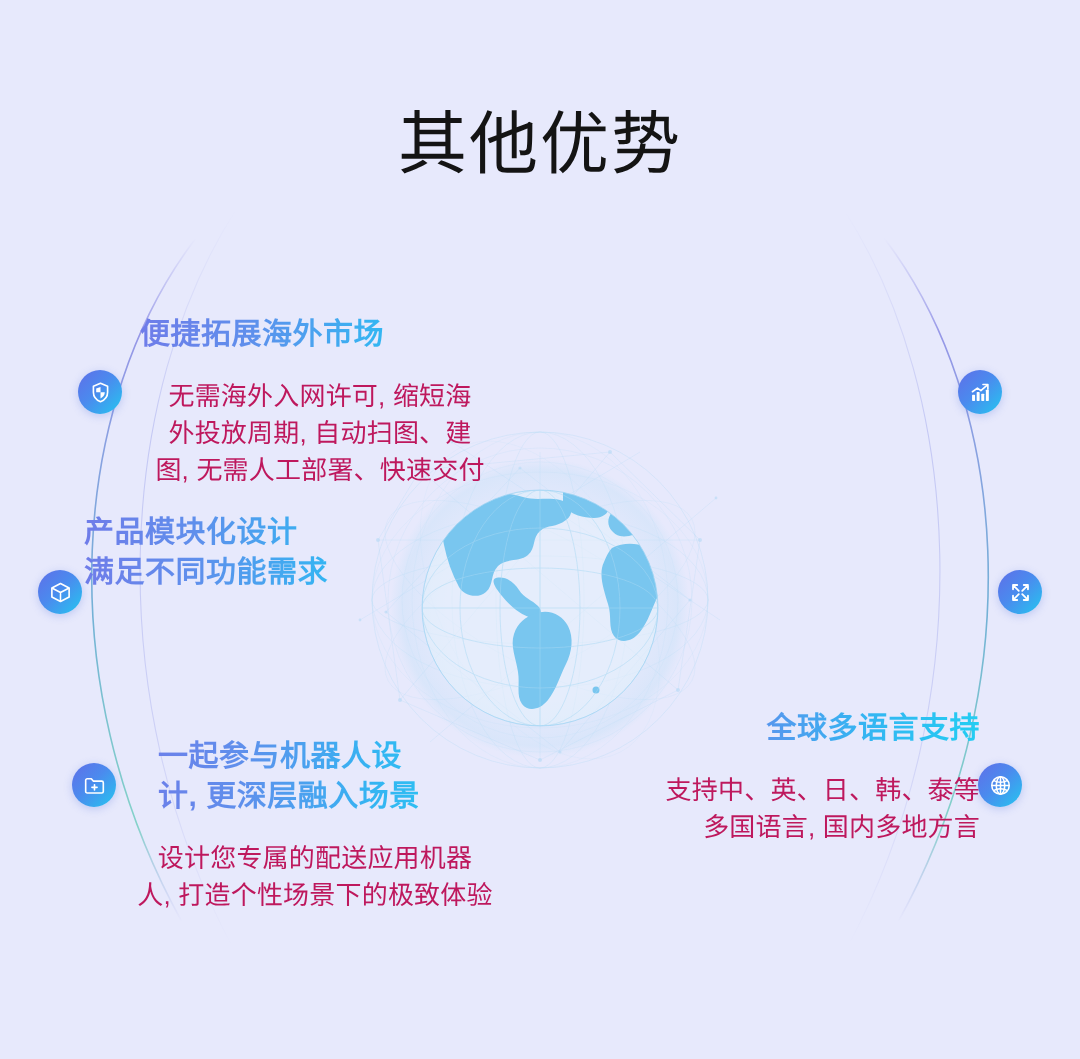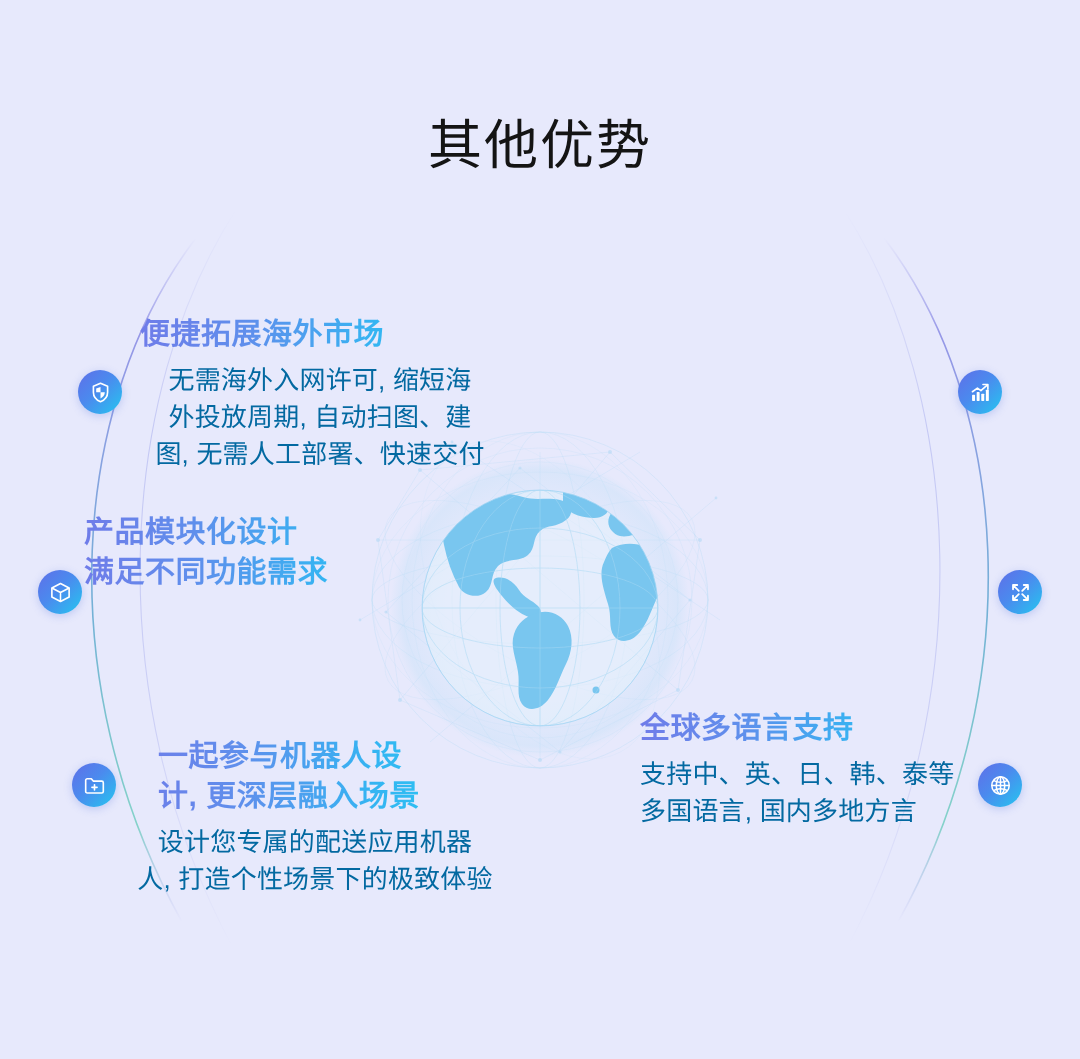--- a/index.html
+++ b/index.html
@@ -26,21 +26,21 @@
     pointer-events:none;
   }
   #arc-layer   { z-index:1; }
   #globe-layer { z-index:2; }
 
   
   #page-title {
     position:absolute;
     top:108px; left:0; width:1080px;
     text-align:center;
-    font-size:54px;
+    font-size:69px;
     line-height:74px;
     font-weight:400;
     color:#141414;
     letter-spacing:2px;
     z-index:6;
   }
 
   
   .feature {
     position:absolute;
@@ -52,39 +52,39 @@
     font-weight:700;
     letter-spacing:.5px;
     background-image:linear-gradient(90deg,#6f7ce9 0%,#5f8fec 30%,#35b4f2 65%,#23cdf2 100%);
     -webkit-background-clip:text;
     background-clip:text;
     color:transparent;
     -webkit-text-fill-color:transparent;
     white-space:pre-line;
   }
   .feature-body {
-    margin-top:8px;
+    margin-top:24px;
     font-size:26px;
     line-height:37px;
-    color:#0369a1;
+    color:#be185d;
     white-space:pre-line;
     letter-spacing:.2px;
   }
 
   
   #feature-0 { top:314px; left:140px;  width:360px; text-align:left; }
   #feature-0 .feature-body { text-align:center; }
   #feature-1 { top:303px; right:96px;  width:350px; text-align:center; }
   #feature-2 { top:512px; left:84px;   width:370px; text-align:left; }
   #feature-2 .feature-body { text-align:center; }
   #feature-3 { top:512px; right:96px;  width:350px; text-align:right; }
   #feature-3 .feature-body { text-align:center; }
   #feature-4 { top:708px; left:130px;  width:370px; text-align:center; }
   #feature-4 .feature-heading { text-align:left; padding-left:28px;margin-top:28px; }
-  #feature-5 { top:708px; right:100px; width:340px; text-align:left; }
+  #feature-5 { top:708px; right:100px; width:340px; text-align:right; }
 
   
   .icon-badge {
     position:absolute;
     width:44px; height:44px;
     border-radius:50%;
     background-image:linear-gradient(135deg,#5f6fe8 0%,#4b8aee 45%,#25c6f0 100%);
     display:flex; align-items:center; justify-content:center;
     box-shadow:0 2px 8px rgba(80,110,220,.28);
     z-index:7;

